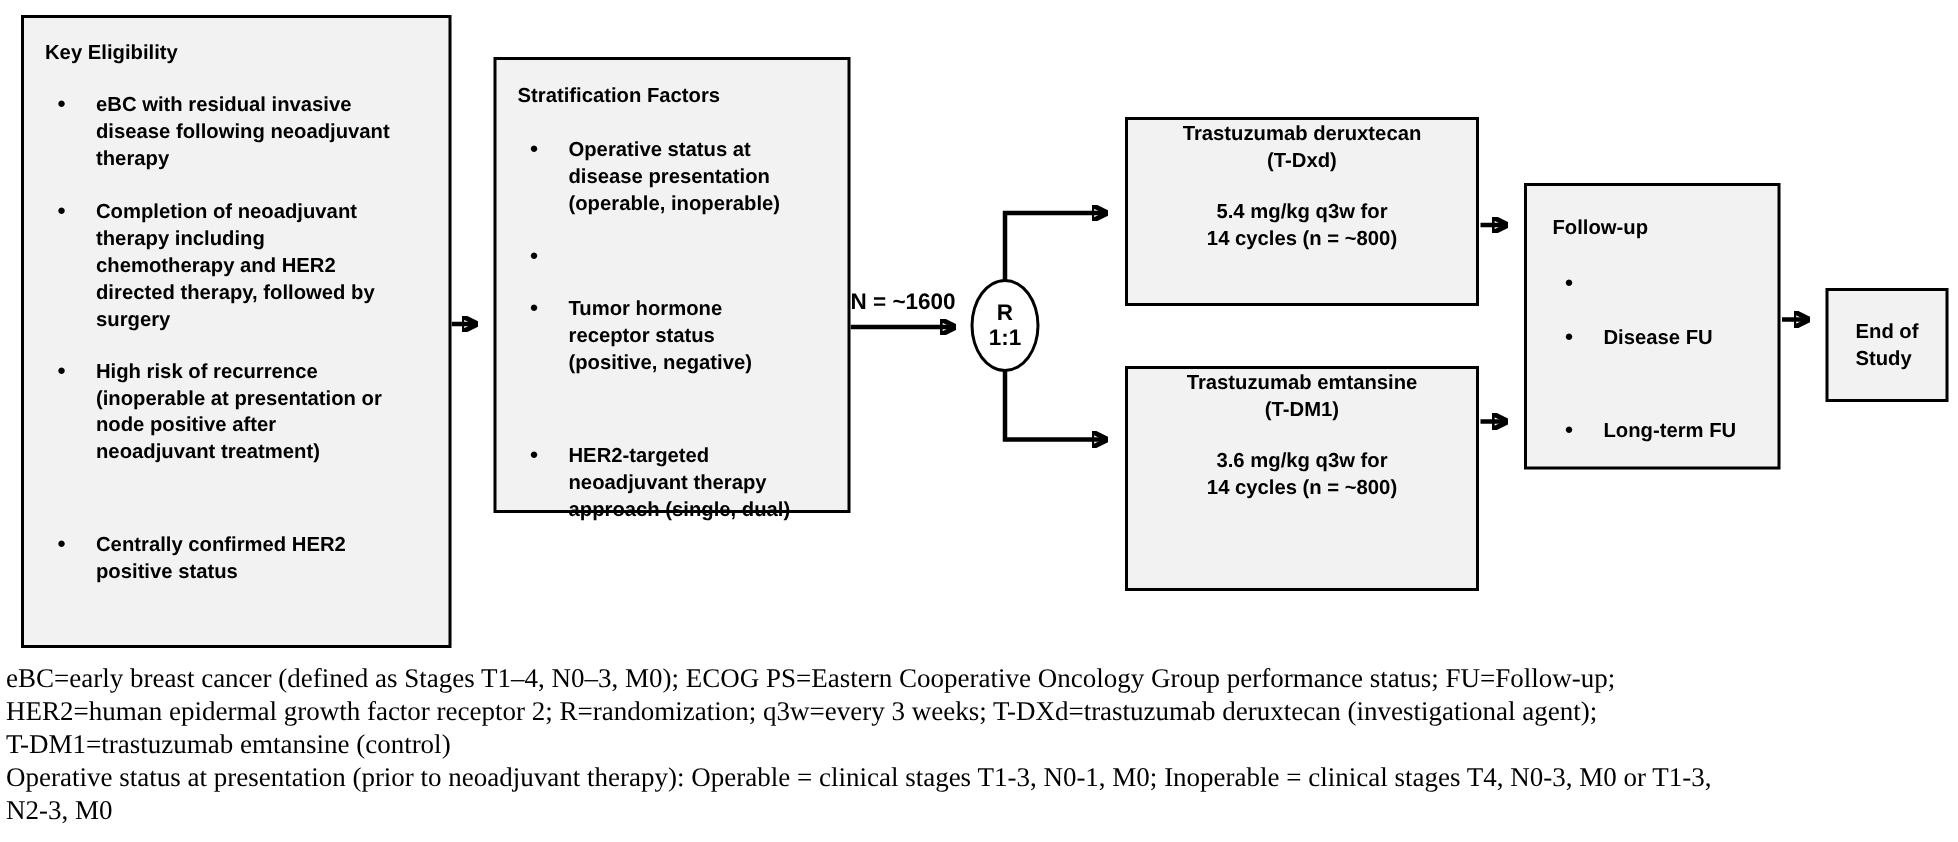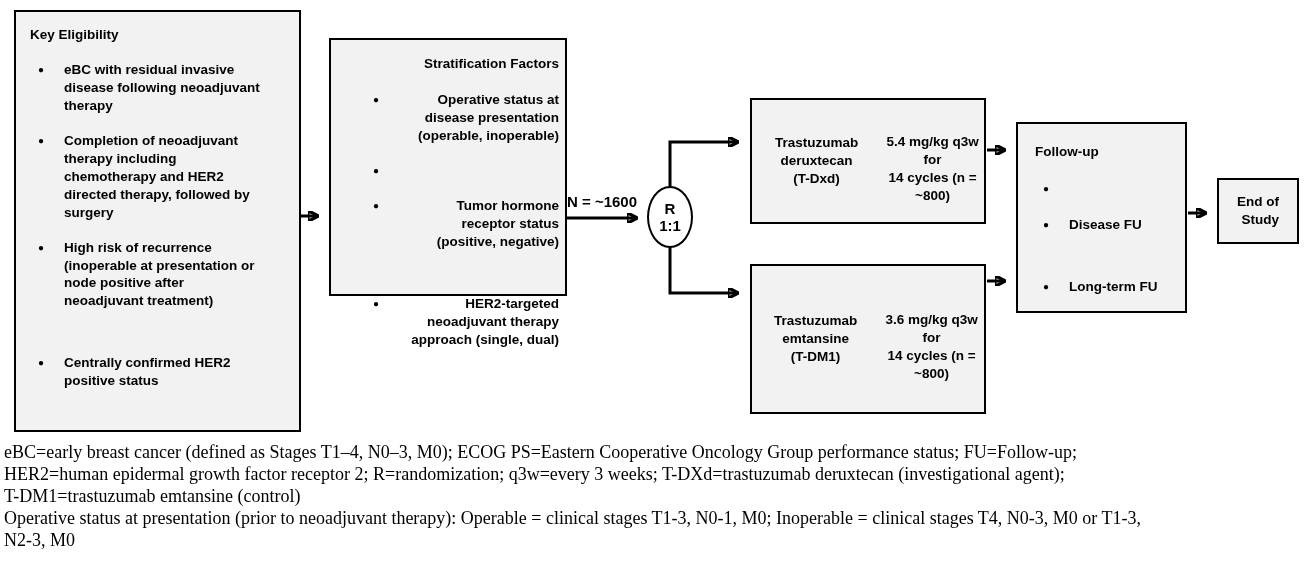--- a/index.html
+++ b/index.html
@@ -45,43 +45,42 @@
   }
   .bullet::before { content: "\25CF"; }
   .li-text {
     flex: 1;
     white-space: pre-line;
   }
 
   #key-box   { left: 14px;  top: 10px;  width: 287px; height: 422px; padding: 14px 8px 10px 14px; }
   #key-box .box-title { margin-bottom: 17px; }
 
-  #strat-box { left: 329px; top: 38px;  width: 238px; height: 258px; padding: 15px 6px 10px 14px; text-align: right; }
+  #strat-box { left: 329px; top: 38px;  width: 238px; height: 304px; padding: 15px 6px 10px 14px; }
   #strat-box .box-title { margin-bottom: 18px; }
 
   .arm-box {
     left: 750px; width: 236px;
-    display: flex; 
-    align-items: center; justify-content: center;
+    display: flex; flex-direction: column;
+    align-items: center; 
     text-align: center;
-    margin-top: 20px;
   }
   #arm-top    { top: 78px;  height: 126px; }
   #arm-bottom { top: 244px; height: 150px; }
   .arm-name { white-space: pre-line; }
   .arm-dose { white-space: pre-line; margin-top: 16px; }
 
   #fu-box { left: 1016px; top: 122px; width: 171px; height: 191px; padding: 19px 6px 10px 17px; }
   #fu-box .box-title { margin-bottom: 19px; }
   #fu-box .pad-list li { margin-bottom: 18px; }
 
   #end-box {
-    left: 1217px; top: 178px; width: 82px; height: 66px;
+    left: 1217px; top: 192px; width: 82px; height: 76px;
     display: flex; align-items: center; justify-content: center;
-    text-align: right; white-space: pre-line;
+    text-align: left; white-space: pre-line;
   }
 
   
   #rand-circle {
     position: absolute;
     left: 647px; top: 186px;
     width: 46px; height: 62px;
     background: #ffffff;
     border: 2.5px solid #000000;
     border-radius: 50%;

